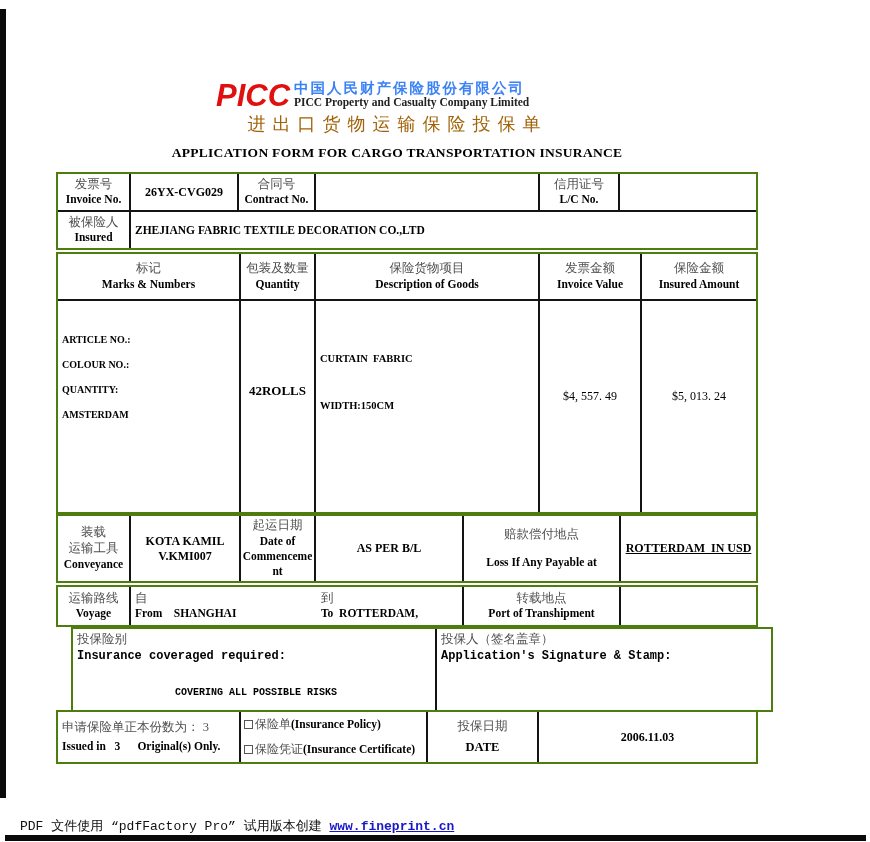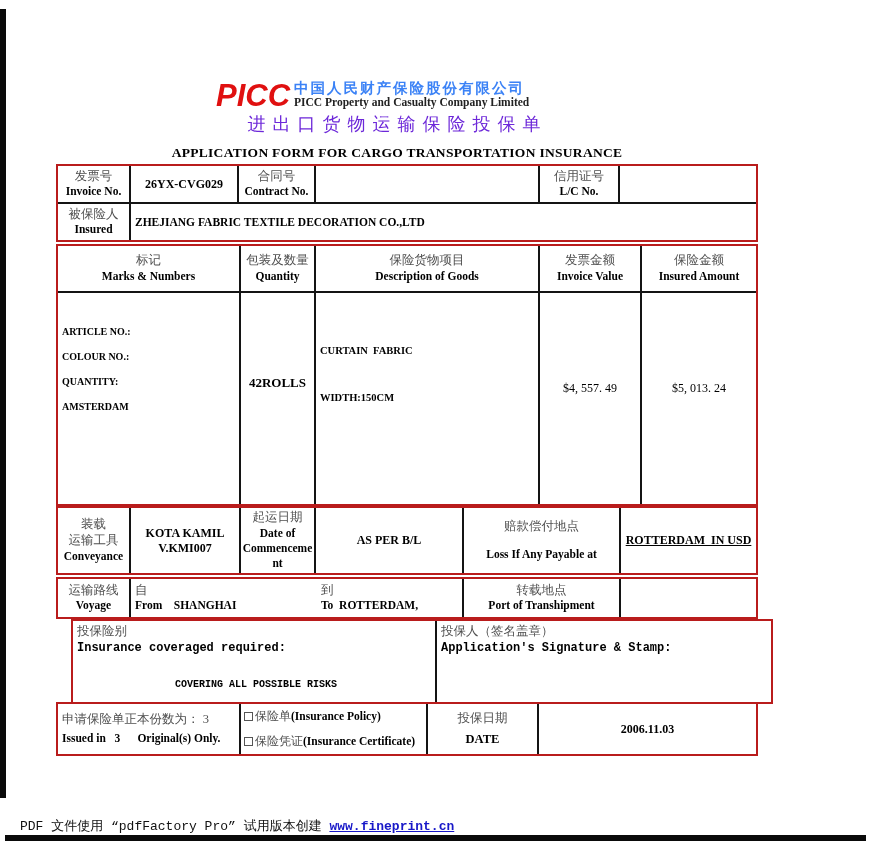--- a/index.html
+++ b/index.html
@@ -8,26 +8,26 @@
   
   .bar-left{position:absolute;left:0;top:9px;width:6px;height:789px;background:#0a0a0a;}
   .bar-bottom{position:absolute;left:5px;top:835px;width:861px;height:6px;background:#0a0a0a;}
 
   
   .logo{position:absolute;left:216px;top:78px;font-family:"Liberation Sans",sans-serif;
         font-weight:900;font-style:italic;font-size:31px;color:#e01010;letter-spacing:0px;}
   .co-cn{position:absolute;left:294px;top:79px;font-weight:bold;font-size:14.5px;letter-spacing:2px;color:#3b82f6;}
   .co-en{position:absolute;left:294px;top:96px;font-weight:bold;font-size:11.5px;color:#222;}
   .title-cn{position:absolute;left:120px;top:112px;width:555px;text-align:center;
-            font-size:18px;letter-spacing:7px;color:#6d28d9;}
+            font-size:18px;letter-spacing:7px;color:#a16207;}
   .title-en{position:absolute;left:57px;top:145px;width:680px;text-align:center;
             font-weight:bold;font-size:13.5px;letter-spacing:0.3px;color:#000;}
 
   
-  .sec{position:absolute;border:2px solid #b91c1c;box-sizing:border-box;display:flex;flex-direction:column;}
+  .sec{position:absolute;border:2px solid #4d7c0f;box-sizing:border-box;display:flex;flex-direction:column;margin-top:8px;}
   .row{display:flex;flex:1;min-height:0;}
   .row.bb{border-bottom:2px solid #141414;}
   .cell{border-right:2px solid #141414;box-sizing:border-box;display:flex;flex-direction:column;
         align-items:center;justify-content:center;overflow:hidden;}
   .cell:last-child{border-right:none;}
   .cn{font-size:12.5px;color:#4f4f4f;line-height:1.25;}
   .en{font-size:11.5px;font-weight:bold;color:#000;line-height:1.3;}
   .val{font-size:12px;font-weight:bold;color:#000;}
   .left{align-items:flex-start;}
   .pre{white-space:pre;}

